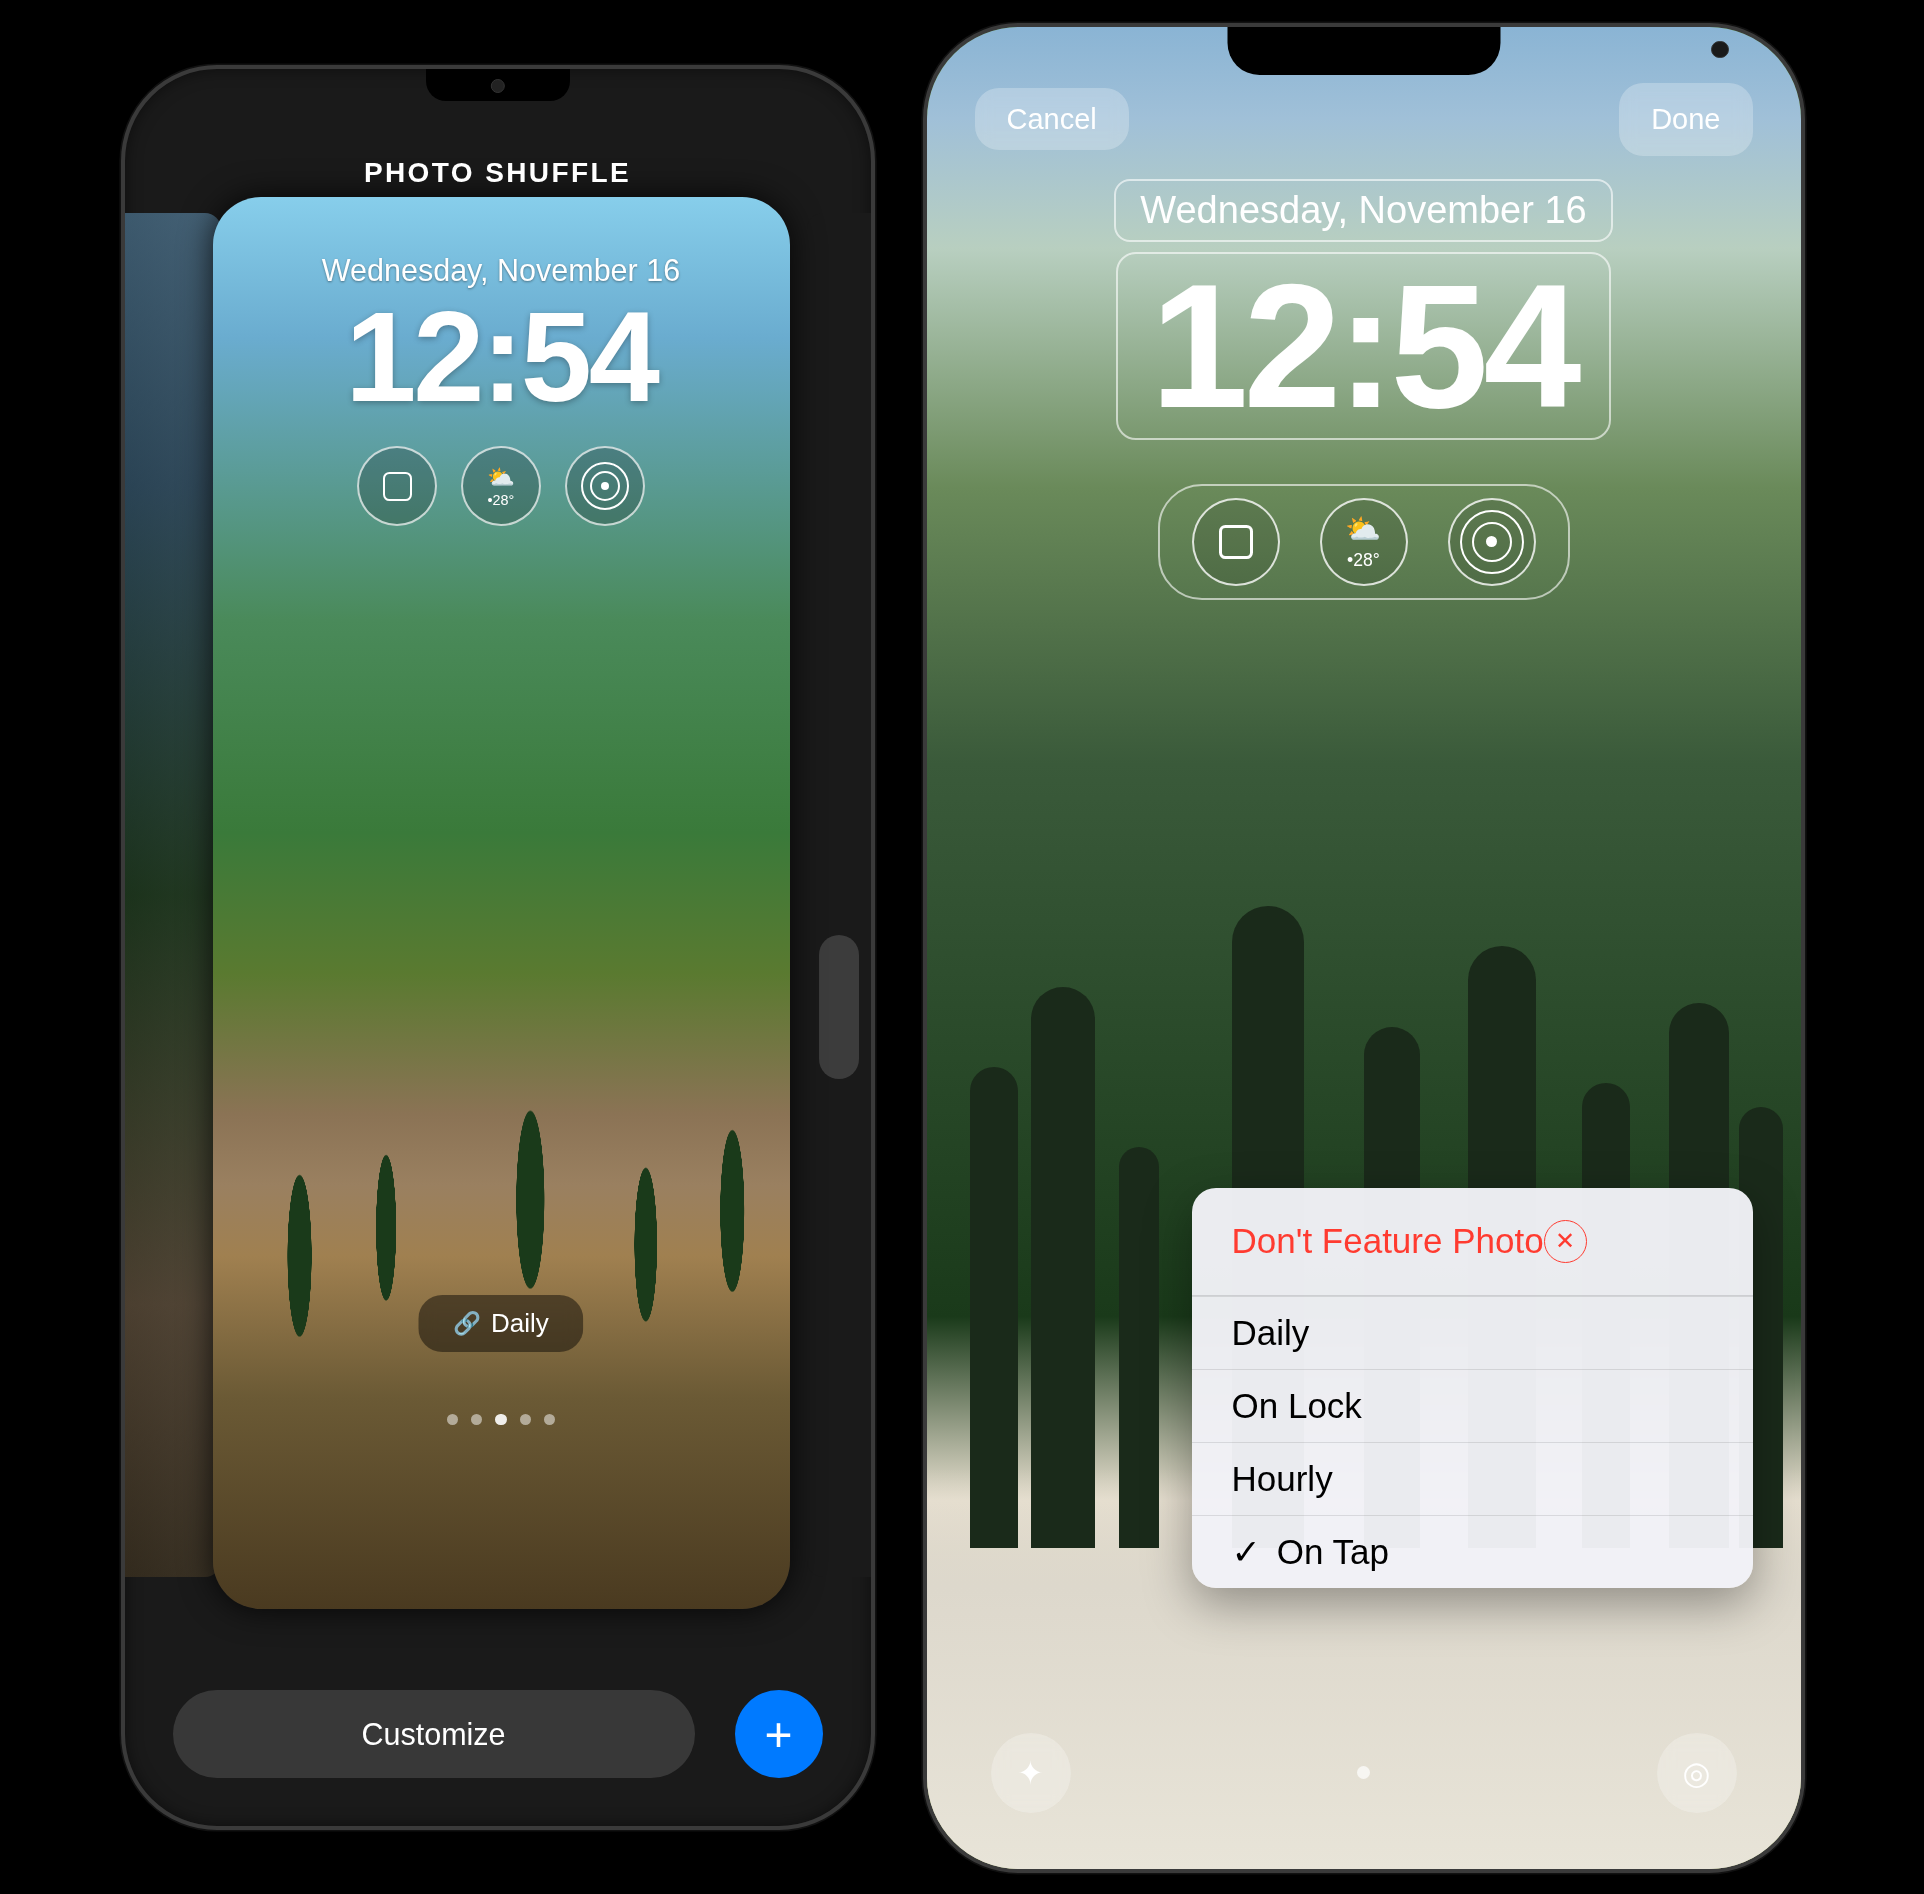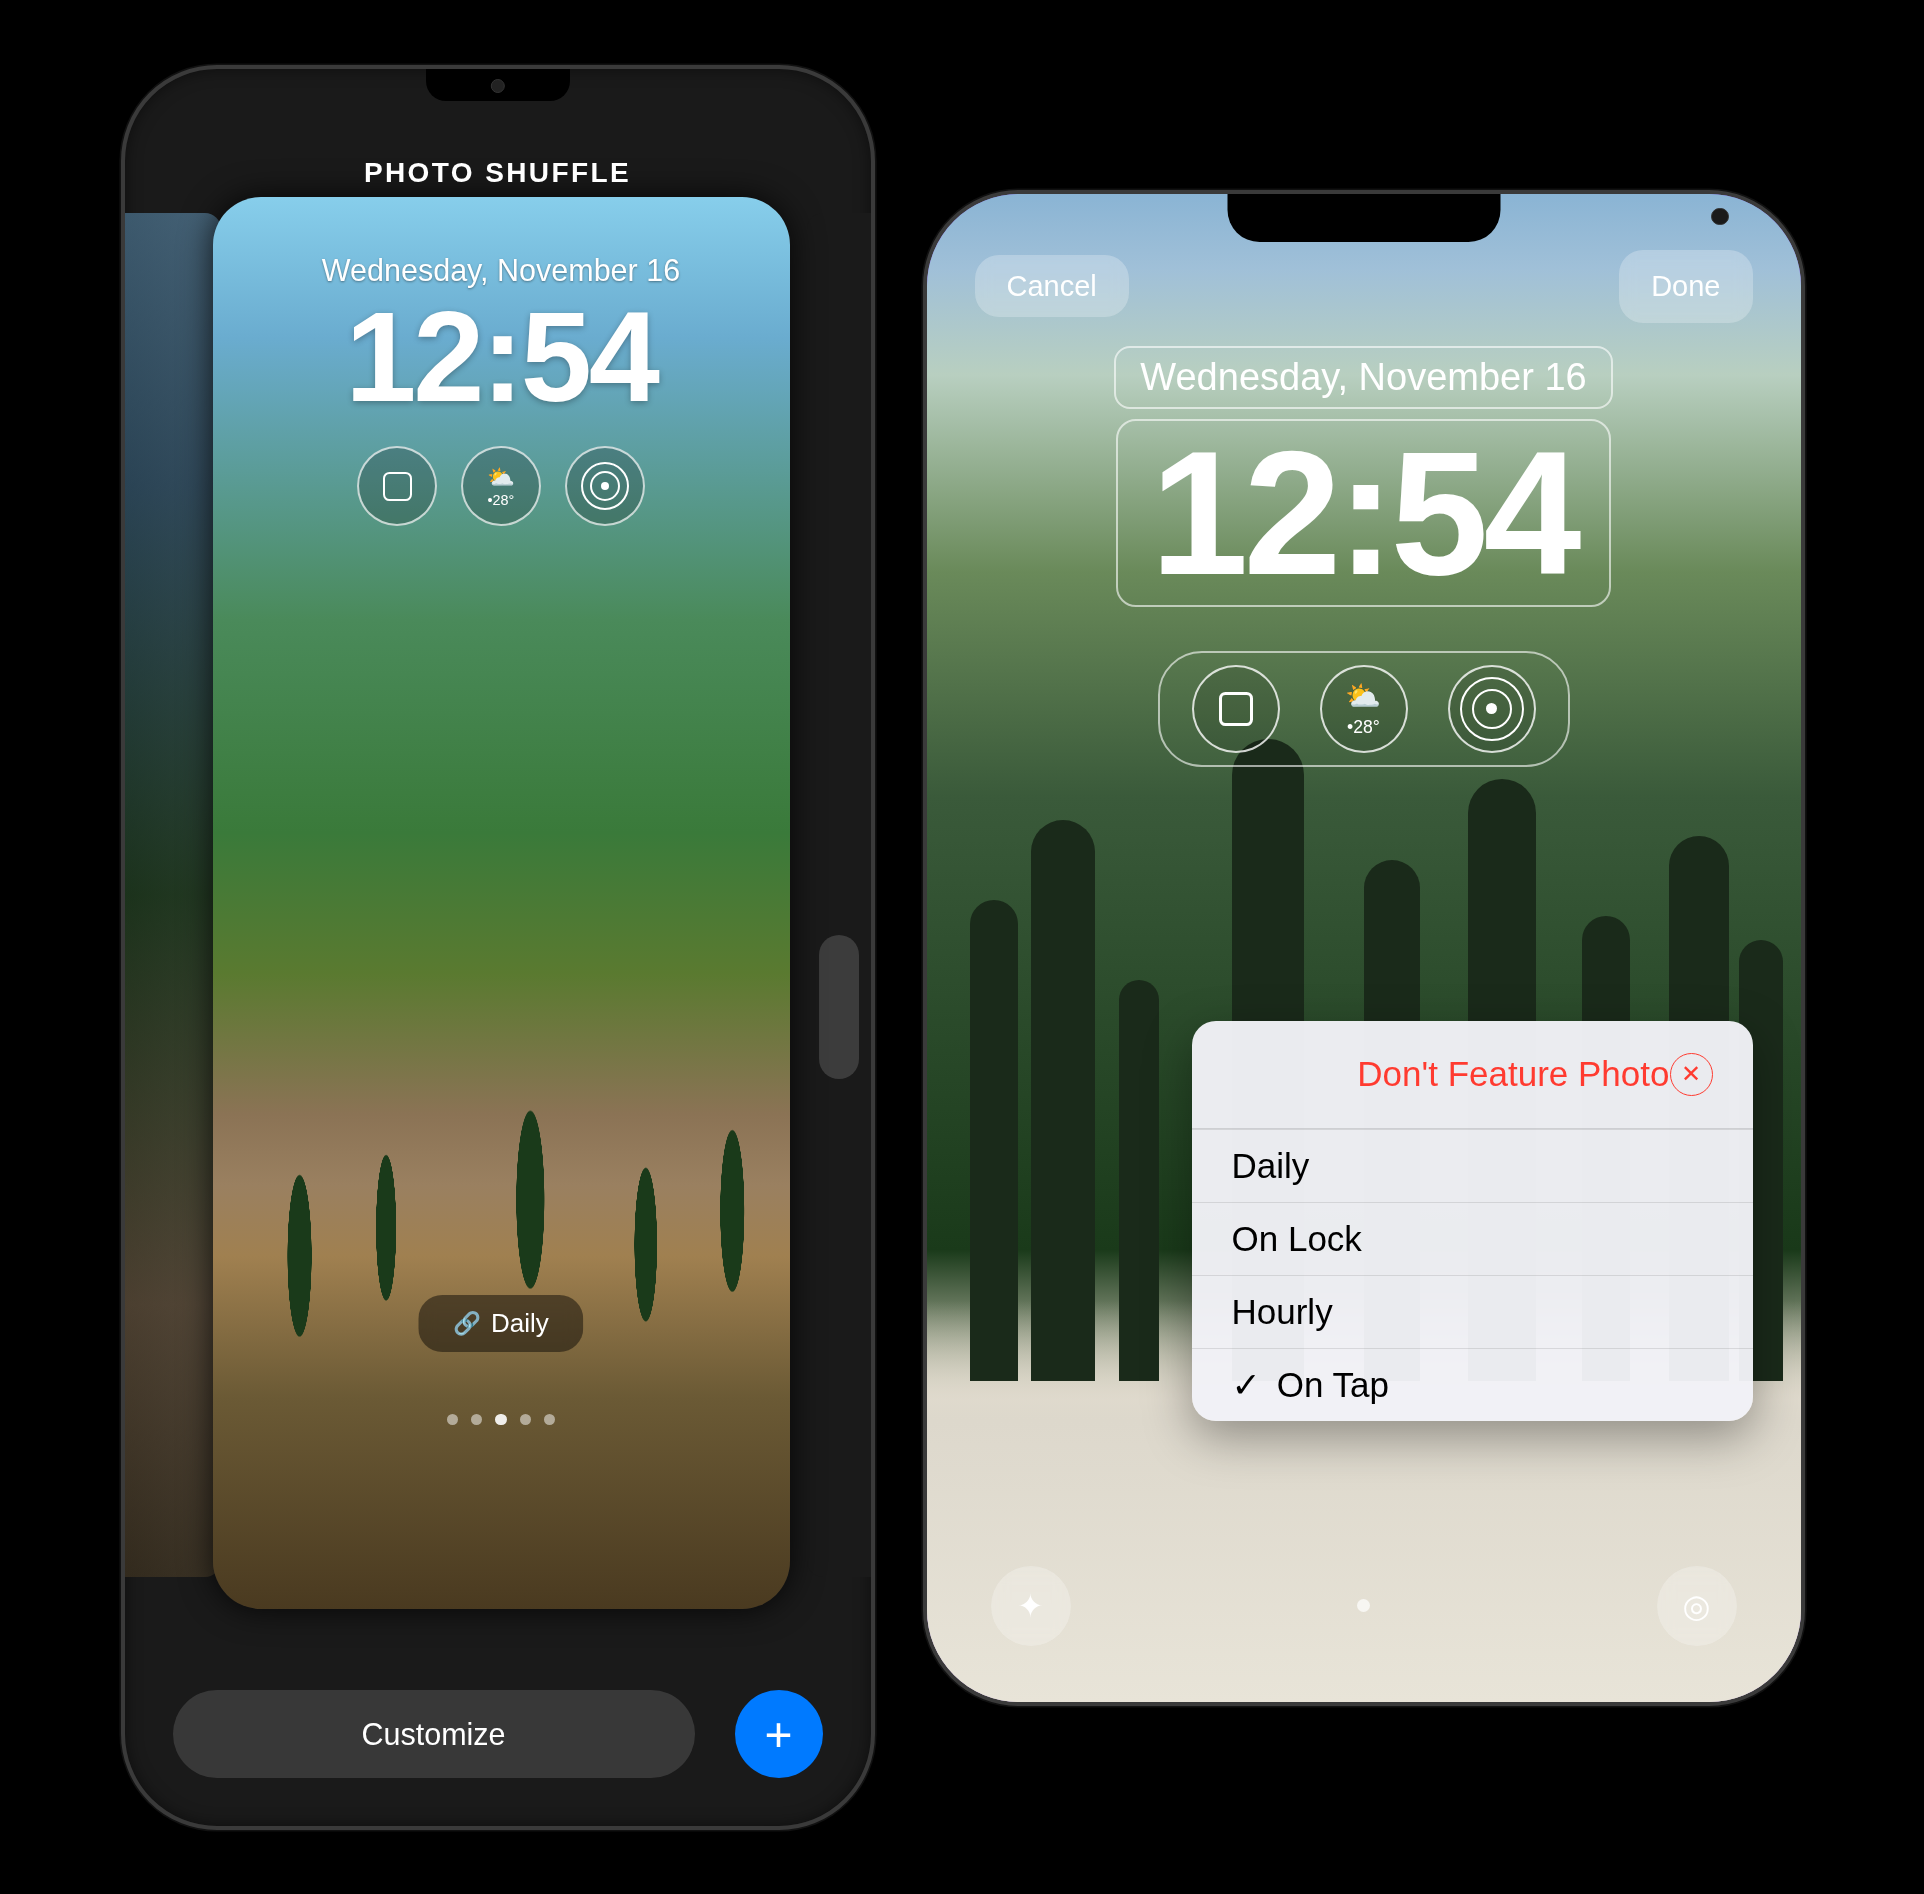--- a/index.html
+++ b/index.html
@@ -304,22 +304,22 @@
       align-items: center;
       justify-content: center;
       color: white;
       font-size: 48px;
       font-weight: 300;
     }
 
     
     .phone-right {
       width: 882px;
-      height: 1516px;
-      background: #8b5cf6;
+      height: 1850px;
+      background: #4d7c0f;
       border-radius: 96px;
       position: relative;
       border: 4.8px solid #3a3a3a;
       box-shadow: 0 0 0 1.6px #111;
       overflow: hidden;
     }
     .phone-right-notch {
       width: 273px;
       height: 48px;
       background: #000;
@@ -477,21 +477,21 @@
       background: rgba(242,242,247,0.97);
       border-radius: 24px;
       overflow: hidden;
       box-shadow: 0 16px 48px rgba(0,0,0,0.35);
       z-index: 30;
     }
     .menu-item-dont-feature {
       padding: 32px 40px;
       display: flex;
       align-items: center;
-      justify-content: flex-end;
+      justify-content: flex-start;
       border-bottom: 0.8px solid rgba(0,0,0,0.12);
     }
     .menu-item-dont-feature-text {
       color: #FF3B30;
       font-size: 35px;
       font-weight: 400;
     }
     .menu-item-dont-feature-icon {
       width: 43px;
       height: 43px;

